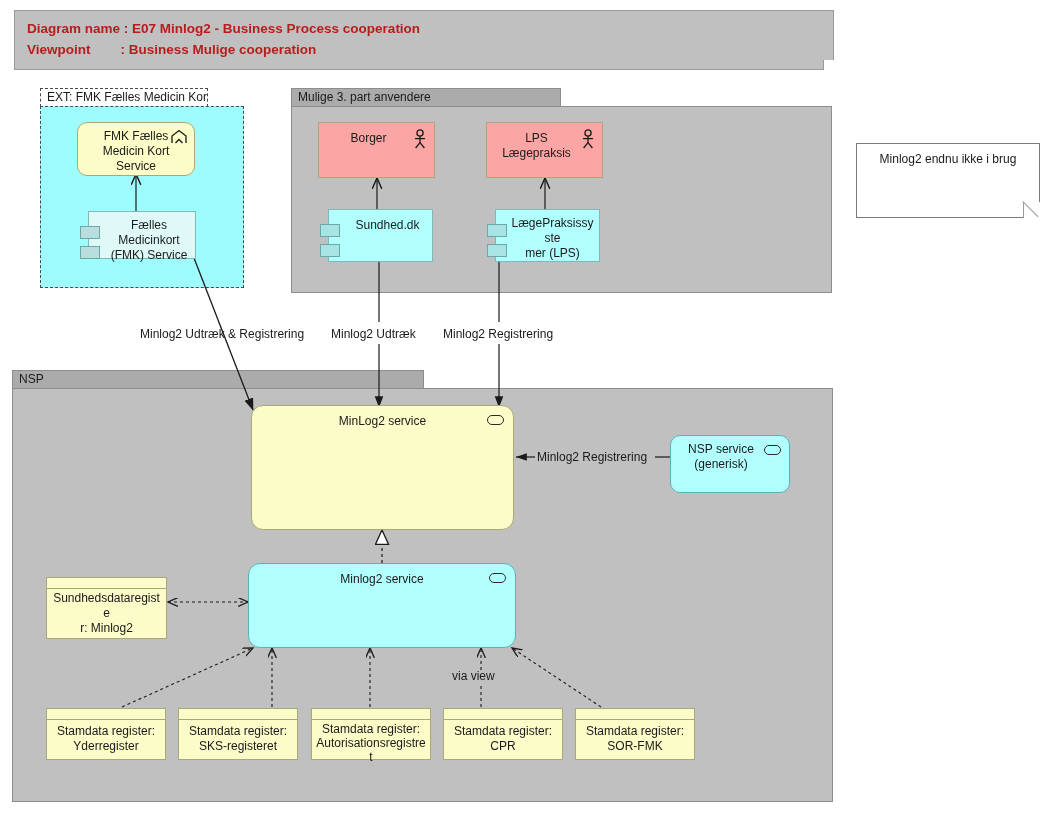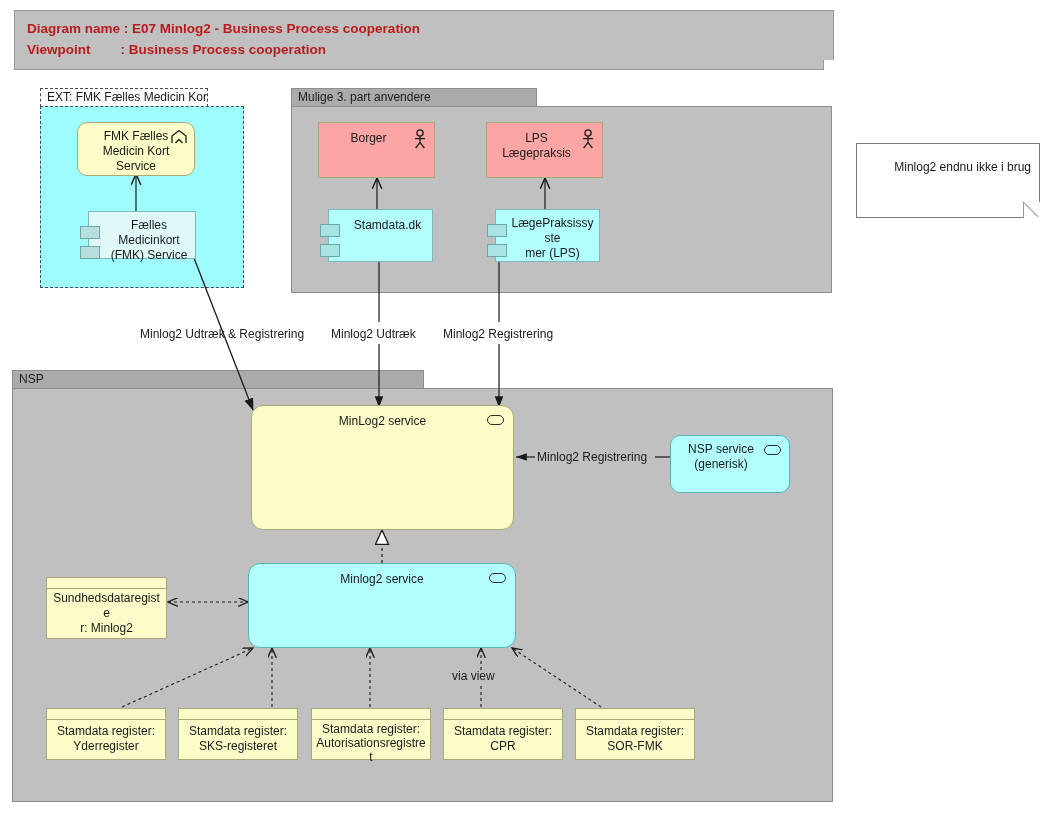--- a/index.html
+++ b/index.html
@@ -186,22 +186,22 @@
   .dataobj .label {
     top: 15px;
   }
 
   
   .note {
     background: #ffffff;
     border: 1px solid #7a7a7a;
   }
   .note .label {
-    top: 16px; left: 8px; right: 8px;
-    text-align: right;
+    top: 8px; left: 8px; right: 8px;
+    text-align: center;
   }
   .note .fold {
     position: absolute;
     right: -1px; bottom: -1px;
     width: 16px; height: 16px;
     background: #ffffff;
     border-left: 1px solid #9a9a9a;
   }
   .note .fold::after {
     content: "";
@@ -236,31 +236,31 @@
     background: transparent;
   }
 </style>
 </head>
 <body>
 
 <div class="canvas">
 
   <div class="title-banner">
     <div class="title-line l1">Diagram name : E07 Minlog2 - Business Process cooperation</div>
-    <div class="title-line l2">Viewpoint        : Business Process cooperation</div>
+    <div class="title-line l2">Viewpoint        : Business Mulige cooperation</div>
     <div class="shadow-notch"></div>
   </div>
 
   <div class="group group-ext" style="left:40px; top:88px; width:204px; height:200px;">
     <div class="tab" style="width:168px;">EXT: FMK Fælles Medicin Kort</div>
     <div class="body" style="width:204px; height:182px;"></div>
   </div>
 
   <div class="group group-grey" style="left:291px; top:88px; width:541px; height:205px;">
-    <div class="tab" style="width:246px;">Mulige 3. part anvendere</div>
+    <div class="tab" style="width:270px;">Mulige 3. part anvendere</div>
     <div class="body" style="width:541px; height:187px;"></div>
   </div>
 
   <div class="group group-grey" style="left:12px; top:370px; width:966px; height:432px;">
     <div class="tab" style="width:412px;">NSP</div>
     <div class="body" style="width:821px; height:414px;"></div>
   </div>
 
   <svg class="edges" viewBox="0 0 1051 813">
     <defs>
@@ -353,21 +353,21 @@
       <line x1="8" y1="7.2" x2="8" y2="14" stroke="#1a1a1a" stroke-width="1.3"></line>
       <line x1="3" y1="9.6" x2="13" y2="9.6" stroke="#1a1a1a" stroke-width="1.3"></line>
       <line x1="8" y1="13.6" x2="3.6" y2="19" stroke="#1a1a1a" stroke-width="1.3"></line>
       <line x1="8" y1="13.6" x2="12.4" y2="19" stroke="#1a1a1a" stroke-width="1.3"></line>
     </svg>
   </div>
 
   <div class="node component fill-cyan" style="left:328px; top:209px; width:105px; height:53px;">
     <div class="lug l1"></div>
     <div class="lug l2"></div>
-    <div class="label" style="top:8px; left:18px;">Stamdata.dk</div>
+    <div class="label" style="top:8px; left:18px;">Sundhed.dk</div>
   </div>
 
   <div class="node component fill-cyan" style="left:495px; top:209px; width:105px; height:53px;">
     <div class="lug l1"></div>
     <div class="lug l2"></div>
     <div class="label" style="top:6px; left:14px;">LægePraksissyste
 mer (LPS)</div>
   </div>
 
   <div class="node note" style="left:856px; top:143px; width:184px; height:75px;">

